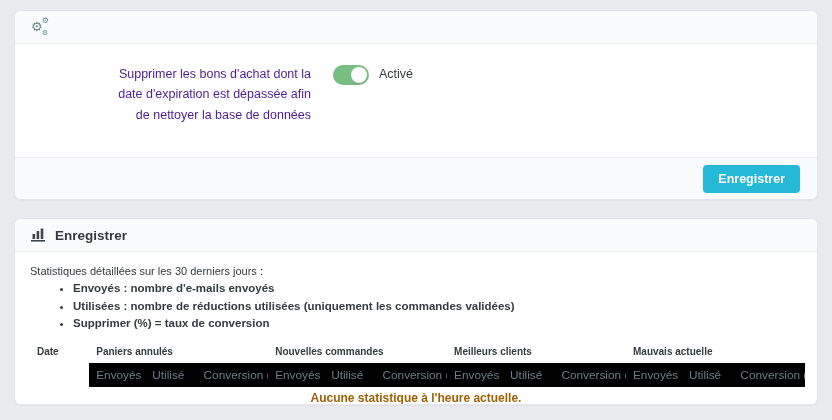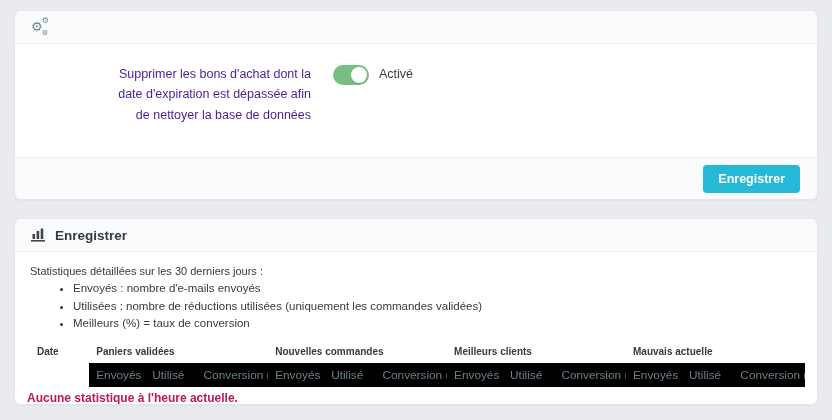--- a/index.html
+++ b/index.html
@@ -99,21 +99,21 @@
   
   .panel-body--stats { padding: 13px 12px 0; }
   .stats-intro { font-size: 11px; margin: 0 0 3px 3px; }
   .stats-legend {
     margin: 3px 0 11px;
     padding-left: 46px;
     list-style: disc;
   }
   .stats-legend li {
     font-size: 11.5px;
-    font-weight: 400;
+    font-weight: 700;
     line-height: 1.45;
     margin: 1px 0;
   }
 
   table.stats-table {
     width: 100%;
     border-collapse: collapse;
     table-layout: fixed;
   }
   .stats-table th, .stats-table td { text-align: left; }
@@ -130,24 +130,24 @@
     background: #000000;
     color: #6b7f88;
     font-weight: 400;
     font-size: 11.8px;
     padding: 5px 2px 5px 7px;
     white-space: nowrap;
     overflow: hidden;
   }
   .sub-row th.no-bg { background: transparent; }
   .empty-row td {
-    text-align: left;
+    text-align: center;
     font-weight: 700;
     font-size: 12px;
-    color: #be185d;
+    color: #a16207;
     padding: 4px 0 5px;
     border-bottom: 1px solid #ebedf1;
   }
 </style>
 </head>
 <body>
 
 <div class="panel panel--general">
   <div class="panel-header">
     <span class="hdr-icon cogs">
@@ -180,42 +180,42 @@
         <rect x="0" y="12" width="14" height="1.6" fill="#3f464d"></rect>
       </svg>
     </span>
     <span>Enregistrer</span>
   </div>
   <div class="panel-body--stats">
     <p class="stats-intro">Statistiques détaillées sur les 30 derniers jours :</p>
     <ul class="stats-legend">
       <li>Envoyés : nombre d'e-mails envoyés</li>
       <li>Utilisées : nombre de réductions utilisées (uniquement les commandes validées)</li>
-      <li>Meilleurs (%) = taux de conversion</li>
+      <li>Supprimer (%) = taux de conversion</li>
     </ul>
     <table class="stats-table">
       <colgroup>
         <col style="width:8%">
         <col style="width:7.2%">
           <col style="width:6.6%">
           <col style="width:9.2%">
         <col style="width:7.2%">
           <col style="width:6.6%">
           <col style="width:9.2%">
         <col style="width:7.2%">
           <col style="width:6.6%">
           <col style="width:9.2%">
         <col style="width:7.2%">
           <col style="width:6.6%">
           <col style="width:9.2%">
       </colgroup>
       <tbody>
           <tr class="group-row">
         <th class="col-date">Date</th>
-        <th colspan="3">Paniers validées</th>
+        <th colspan="3">Paniers annulés</th>
         <th colspan="3">Nouvelles commandes</th>
         <th colspan="3">Meilleurs clients</th>
         <th colspan="3">Mauvais actuelle</th>
       </tr>
       <tr class="sub-row">
         <th class="no-bg"></th>
         <th>Envoyés</th>
         <th>Utilisé</th>
         <th>Conversion (%)</th>
         <th>Envoyés</th>

